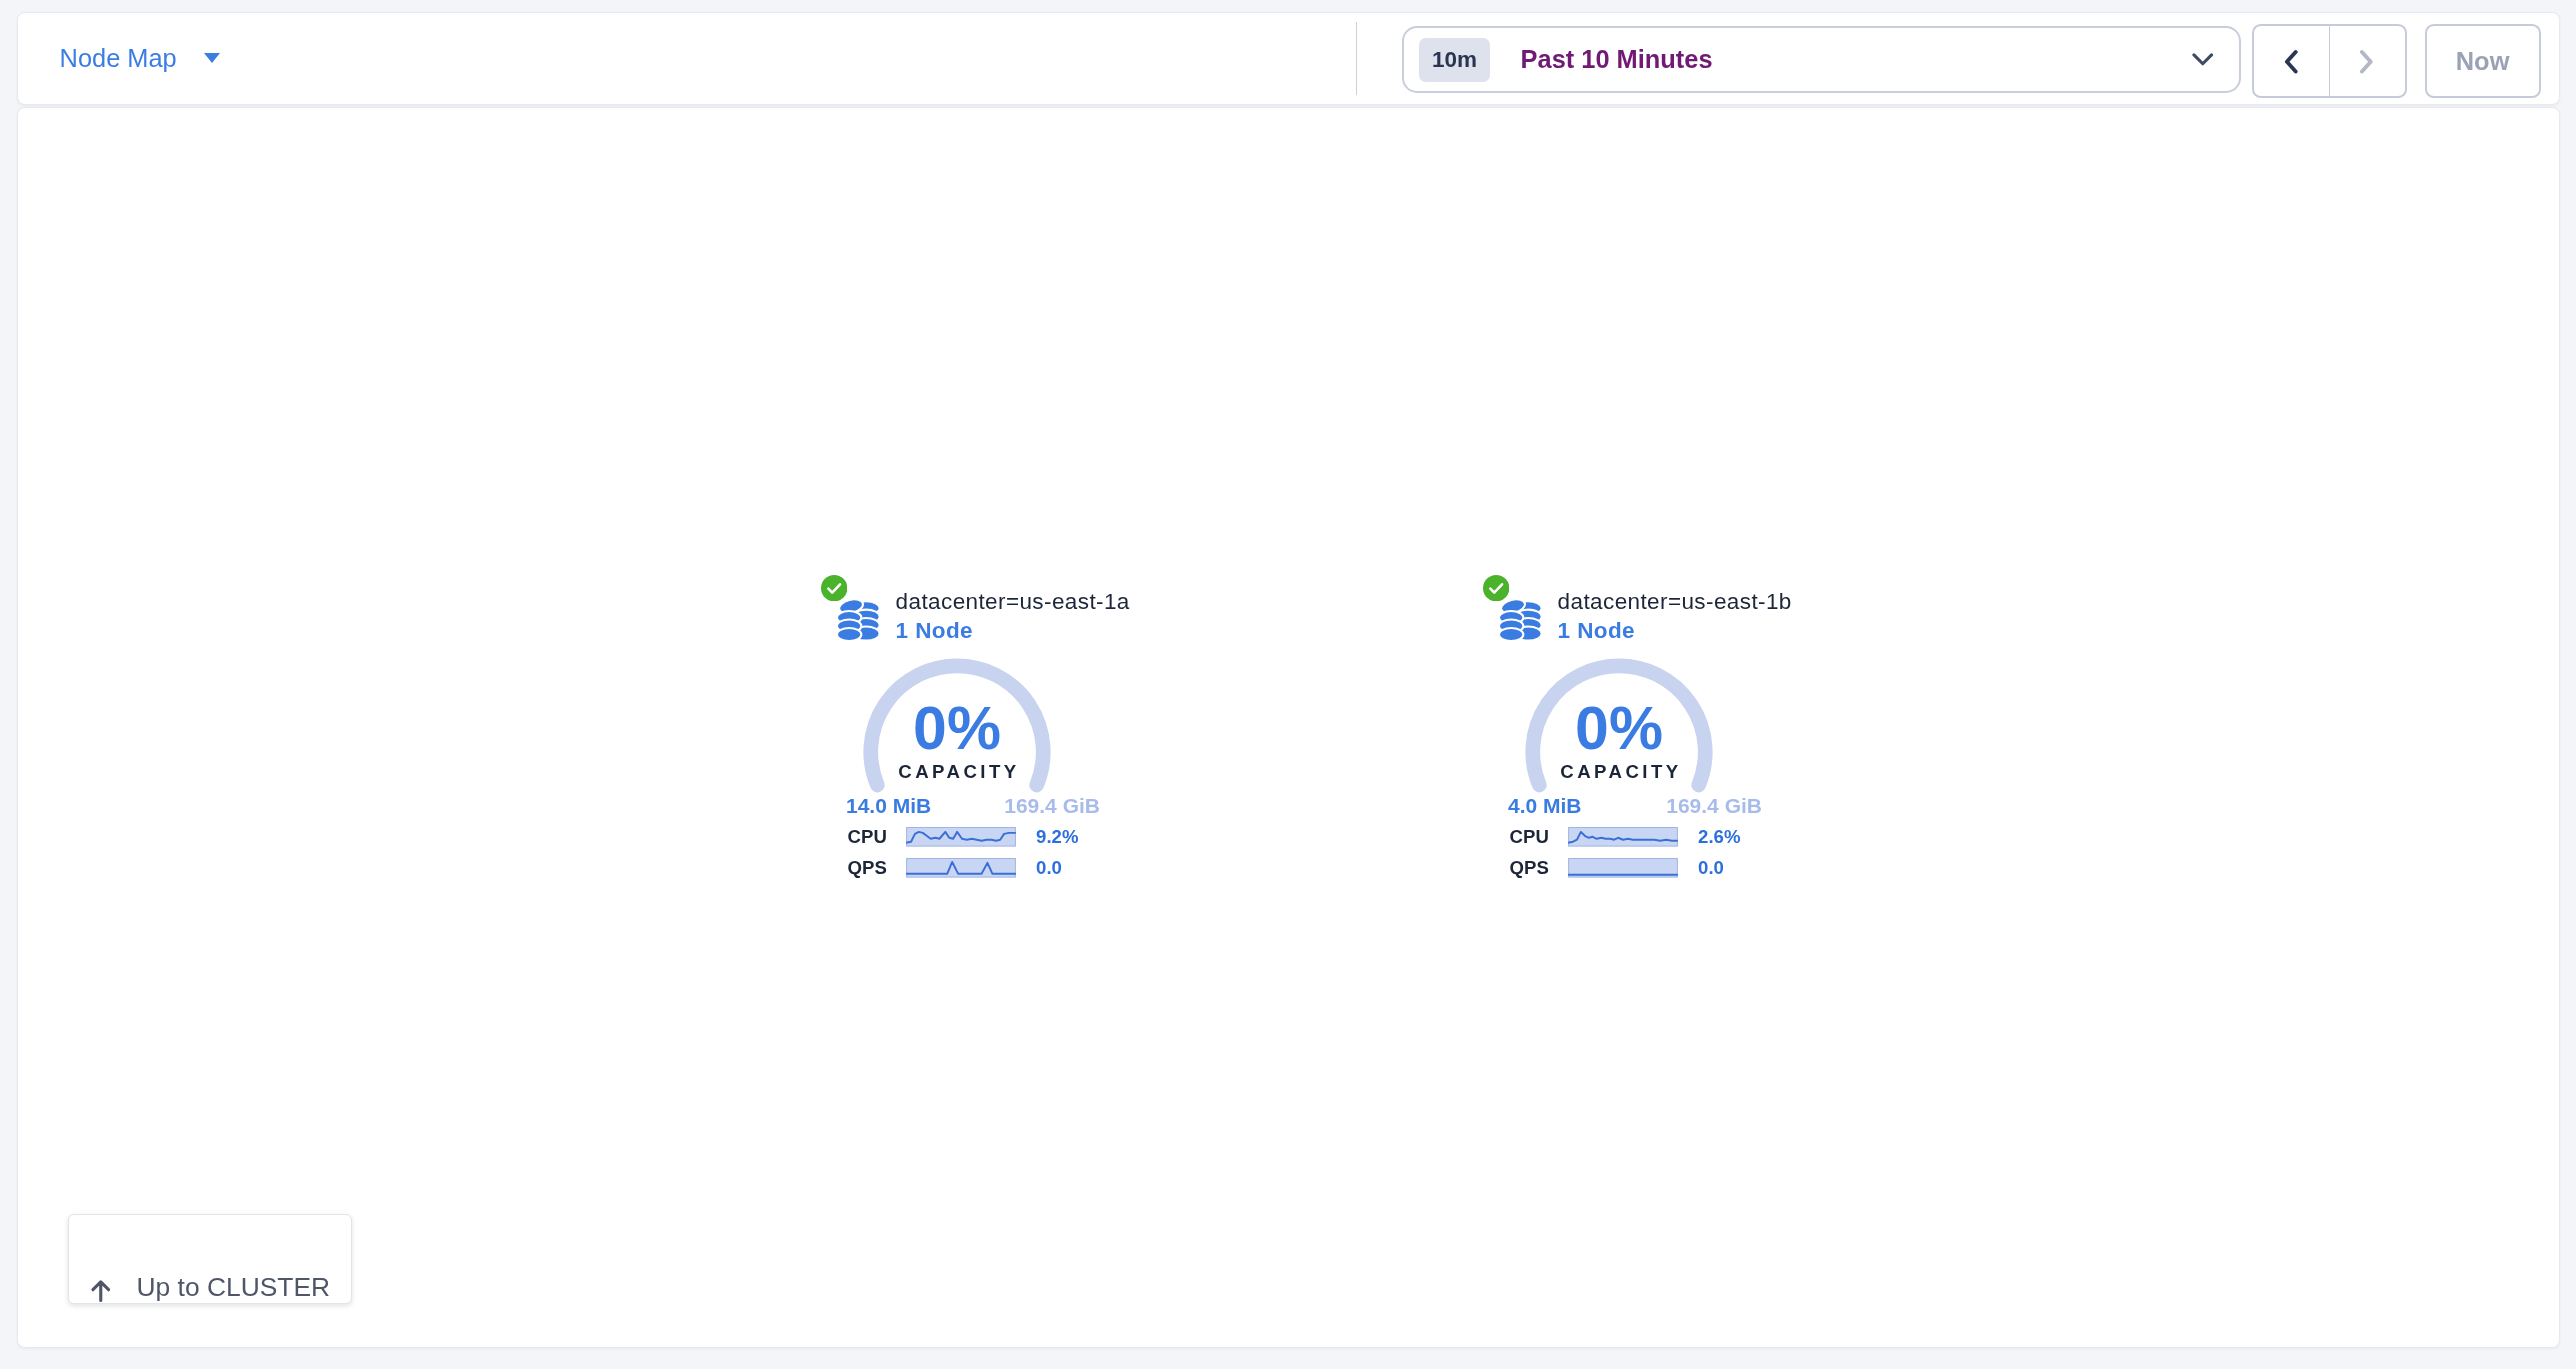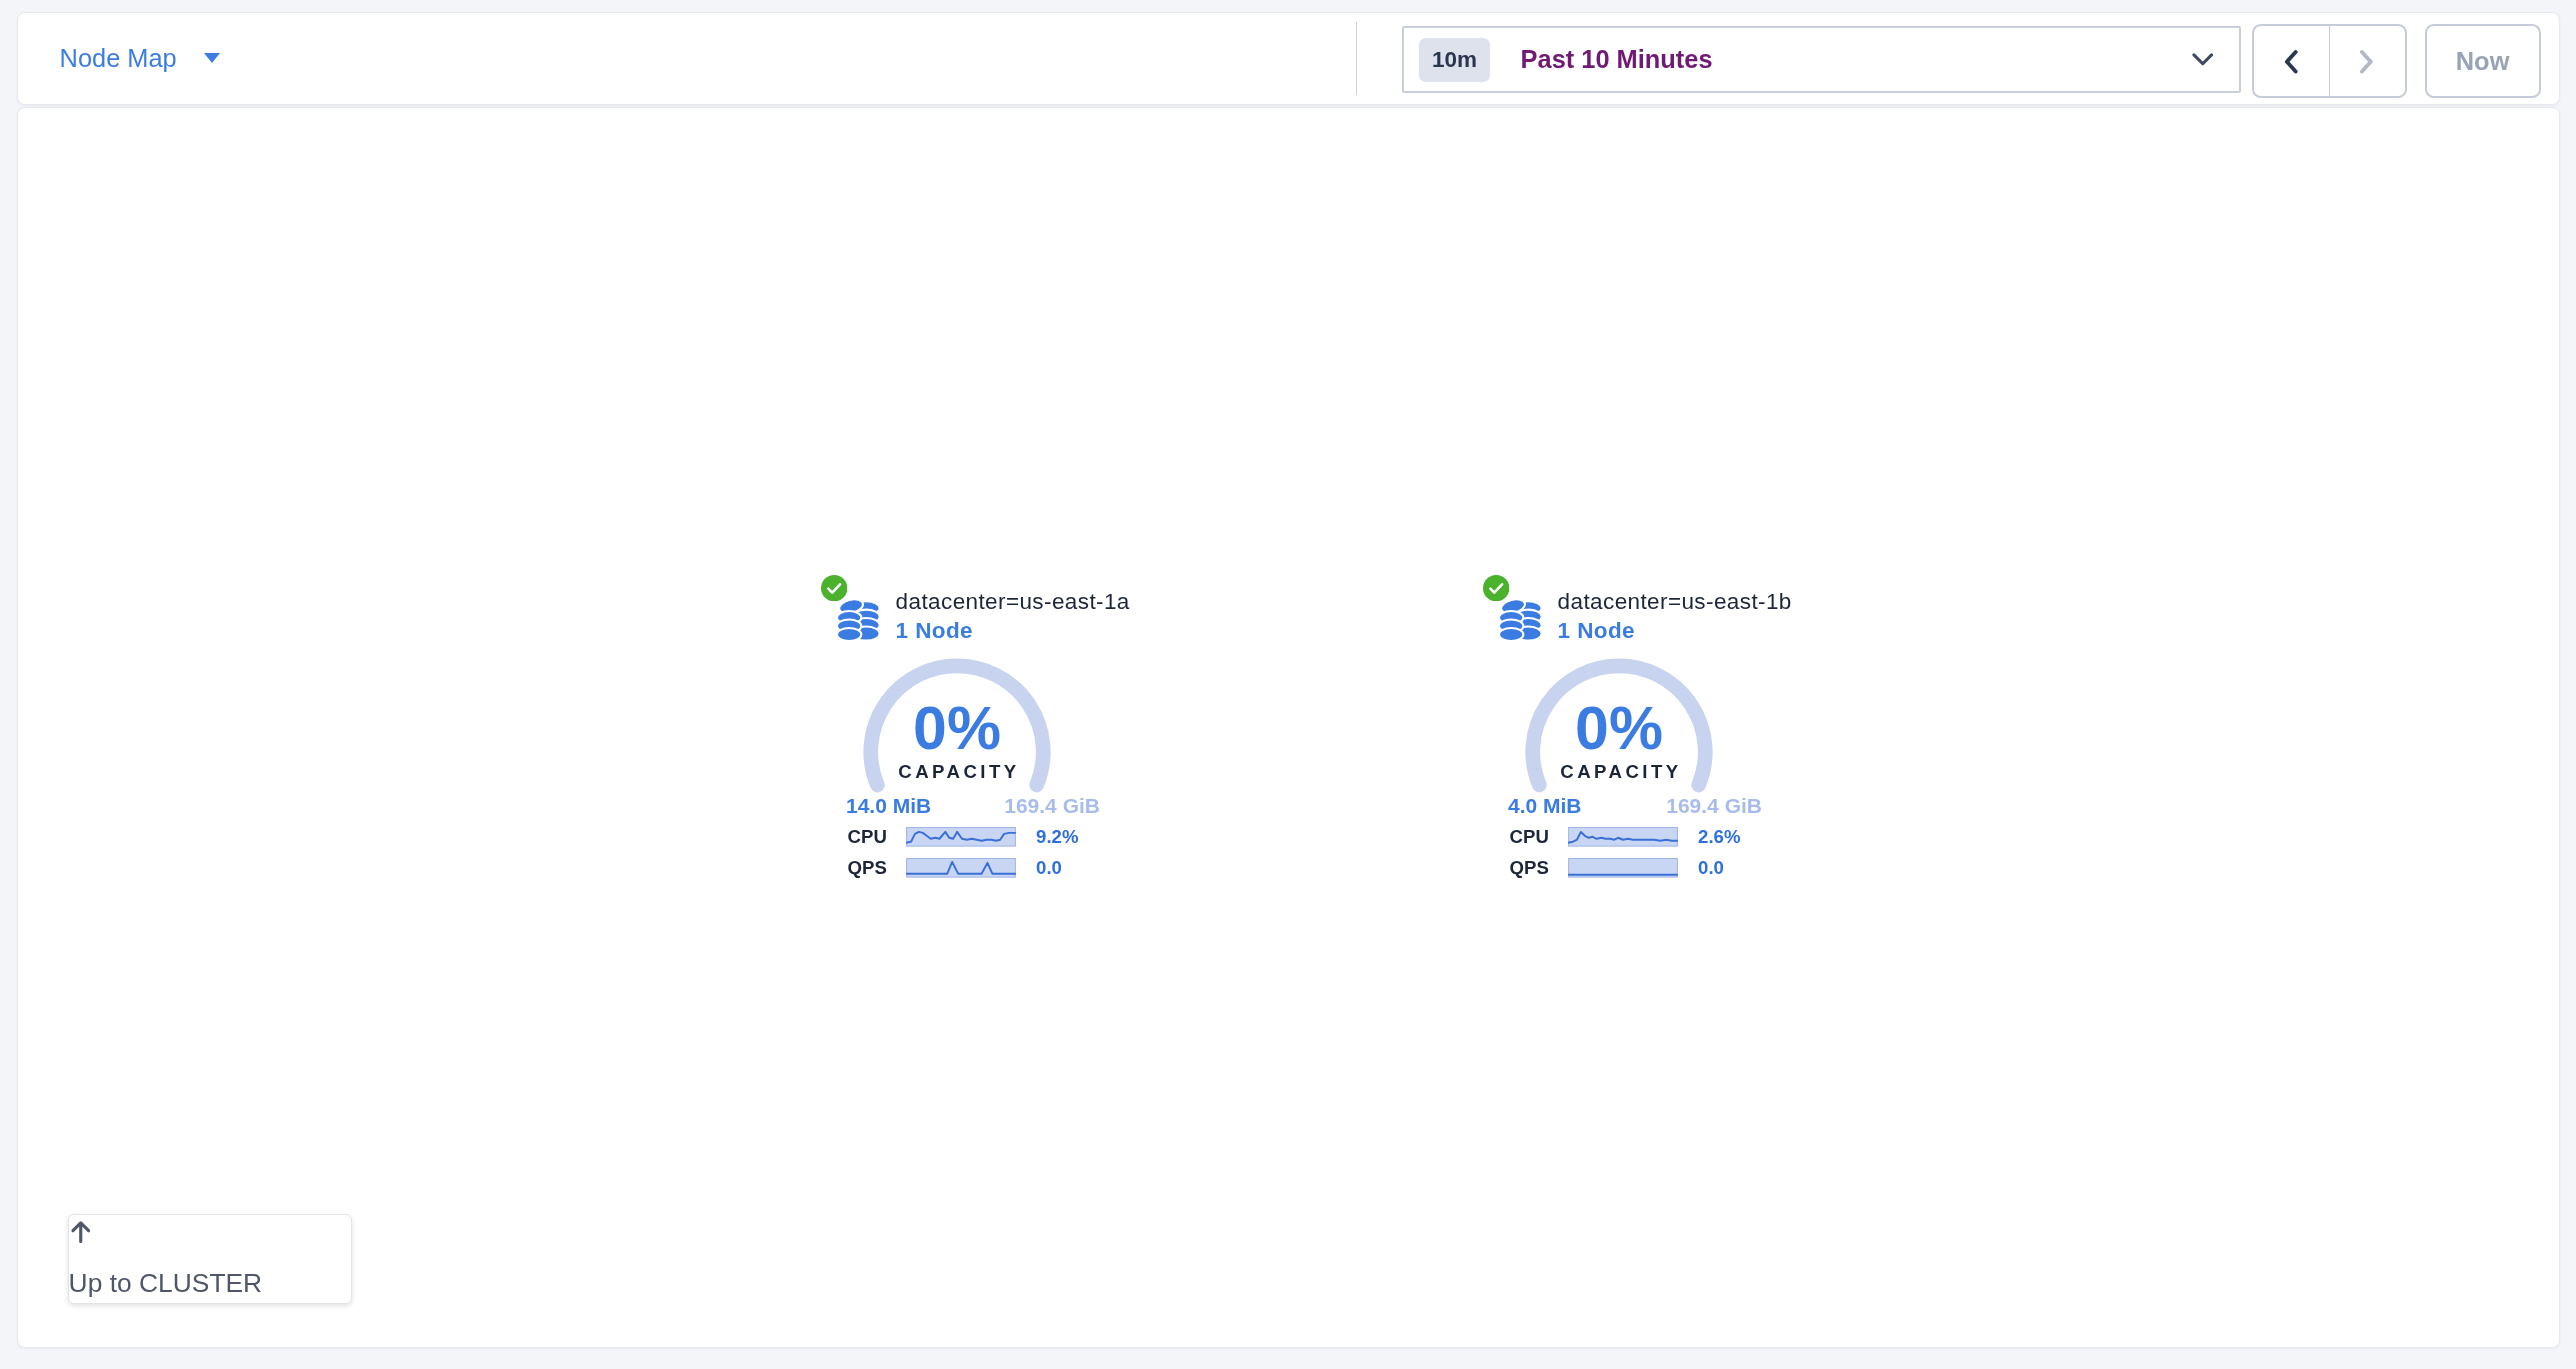--- a/index.html
+++ b/index.html
@@ -33,21 +33,21 @@
     display:flex; align-items:center; gap:15.6px; font-size:25.4px;
   }
   .breadcrumb .bc-link { color:#3b7de2; cursor:pointer; }
   .breadcrumb .bc-sep  { color:#3b7de2; font-weight:700; }
   .breadcrumb .bc-cur  { color:#46494f; font-weight:700; }
   .header-divider {
     position:absolute; left:1338px; top:9.8px; width:1px; height:73px; background:#ccd0da;
   }
   .time-picker {
     position:absolute; left:1384px; top:13.7px; width:839px; height:67px;
-    border:2px solid #c9cedb; border-radius:2px;
+    border:2px solid #c9cedb; border-radius:15px;
     display:flex; align-items:center; padding:0 25.4px 0 15.6px; cursor:pointer; background:#fff;
   }
   .tp-badge {
     background:#dee2ec; color:#2a3550; font-weight:700; font-size:22.5px;
     border-radius:6.8px; padding:8.8px 12.7px;
   }
   .tp-label { margin-left:31px; font-size:25.4px; font-weight:700; color:#701a75; }
   .tp-chevron { margin-left:auto; display:flex; }
   .nav-group {
     position:absolute; left:2234px; top:11.7px; width:155px; height:74px;
@@ -86,22 +86,22 @@
   .dc-row { position:absolute; left:27px; display:flex; align-items:center; }
   .dc-row.cpu { top:251px; }
   .dc-row.qps { top:282px; }
   .dc-row .lbl { width:58px; font-size:18.6px; font-weight:700; color:#1c2638; }
   .dc-row .val { margin-left:20.5px; font-size:18.6px; font-weight:700; color:#2e6fe0; }
   .spark { width:110px; height:19.6px; display:flex; }
   .up-btn {
     position:absolute; left:50px; top:1106px; width:284px; height:90px;
     background:#fff; border:1px solid #e2e4e9; border-radius:5.9px;
     box-shadow:0 2px 4.9px rgba(40,50,70,.14);
-    display:flex; align-items:flex-start; justify-content:center; gap:24px;
-    font-size:26.4px; color:#4e5668; cursor:pointer;flex-direction:column;
+    display:flex; align-items:flex-end; justify-content:center; gap:24px;
+    font-size:26.4px; color:#4e5668; cursor:pointer;
   }
 </style>
 </head>
 <body>
 
 <div id="header" class="card-panel">
 
   <div class="view-selector">
     <span class="vs-label">Node Map</span>
     <span class="caret-down"></span>

